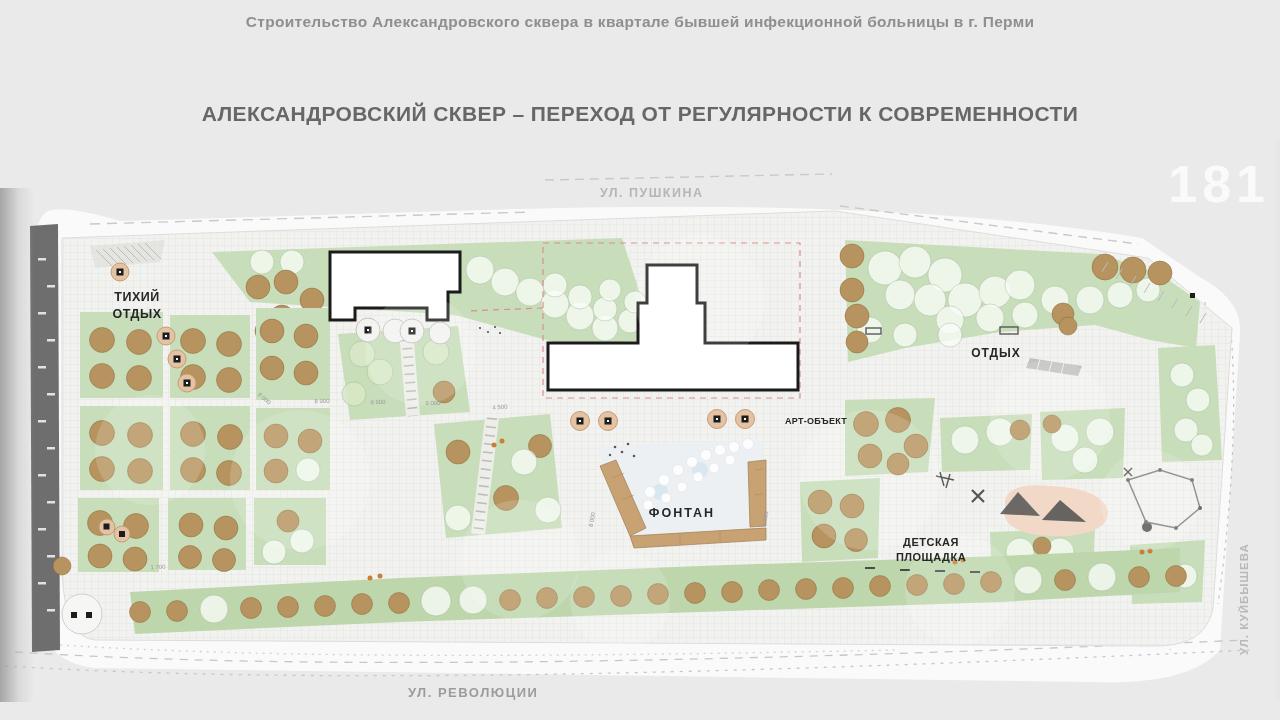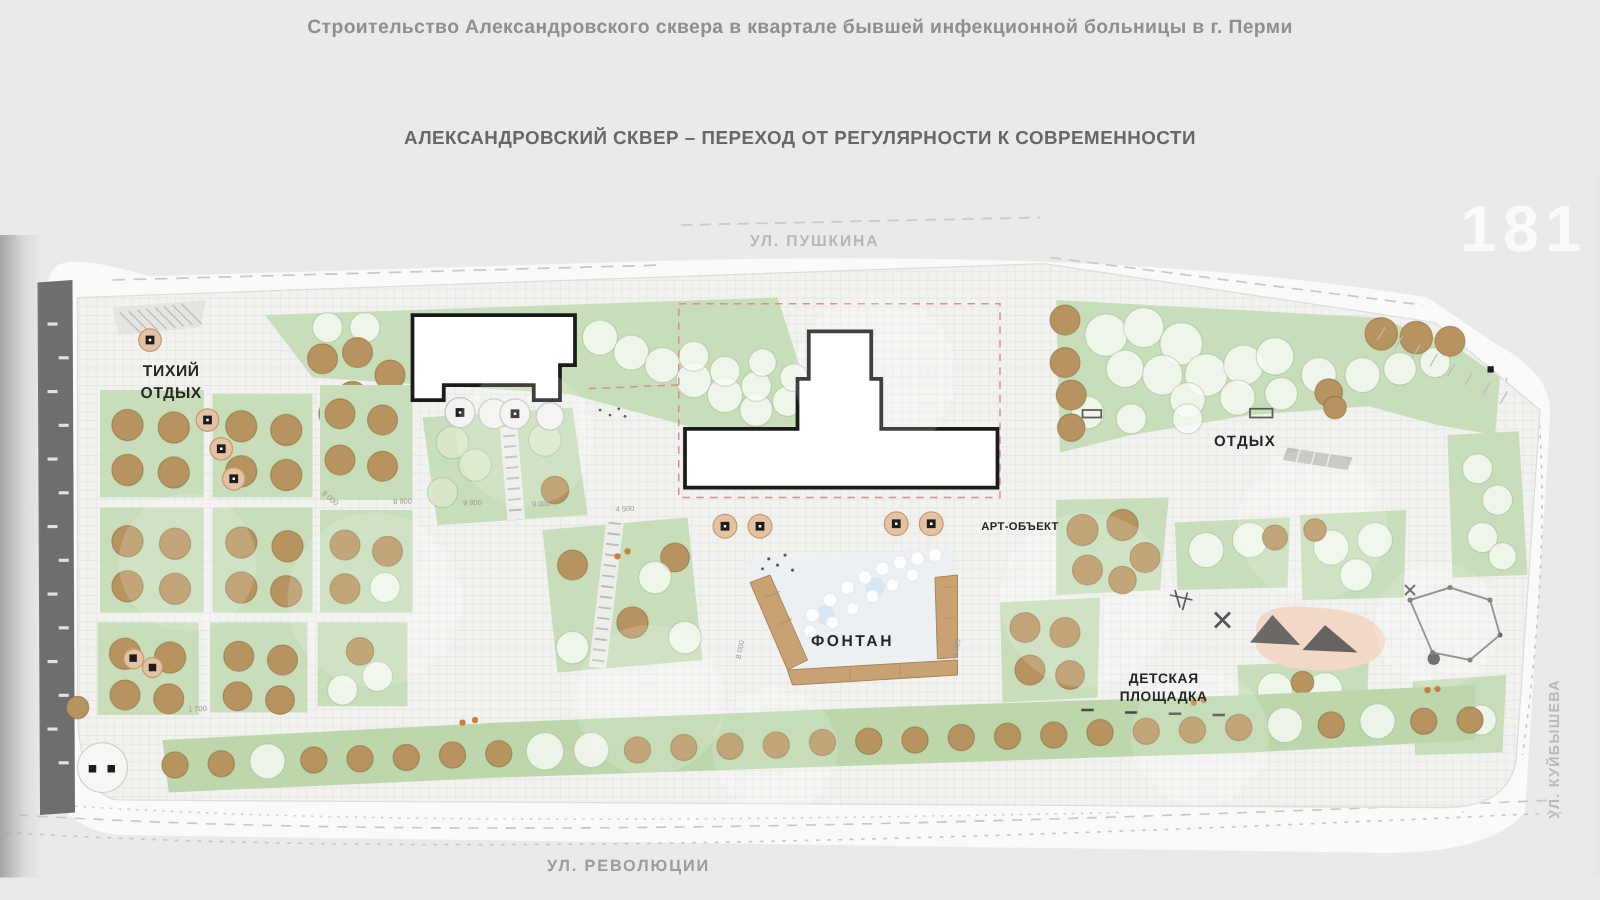--- a/index.html
+++ b/index.html
@@ -2,26 +2,26 @@
 <html><head>
 <meta charset="utf-8">
 <style>
   html,body{margin:0;padding:0;}
   body{width:1280px;height:720px;overflow:hidden;background:#eaeaea;
        font-family:"Liberation Sans","DejaVu Sans",sans-serif;}
   .slide{position:relative;width:1280px;height:720px;background:#eaeaea;padding-left:20px;}
   .title{position:absolute;top:13px;left:0;width:1280px;text-align:center;
          font-size:15.5px;font-weight:bold;color:#8f8f8f;letter-spacing:.3px;}
   .subtitle{position:absolute;top:102px;left:0;width:1280px;text-align:center;
-         font-size:15px;font-weight:bold;color:#676767;letter-spacing:.4px;}
+         font-size:21px;font-weight:bold;color:#676767;letter-spacing:.4px;}
   .page-number{position:absolute;top:158px;right:30px;font-size:52px;line-height:1;
          font-weight:bold;color:#fafafa;letter-spacing:5px;}
   .street-top{position:absolute;top:186px;left:600px;width:160px;text-align:left;
          font-size:12.5px;font-weight:bold;color:#b6b6b6;letter-spacing:1.5px;}
-  .street-bottom{position:absolute;top:685px;left:408px;width:160px;text-align:right;
+  .street-bottom{position:absolute;top:685px;left:408px;width:160px;text-align:left;
          font-size:13px;font-weight:bold;color:#9c9c9c;letter-spacing:1.5px;}
   .street-right{position:absolute;top:655px;left:1238px;font-size:11.5px;font-weight:bold;
          color:#b9b9b9;letter-spacing:1px;transform-origin:0 0;
          transform:rotate(-90deg);white-space:nowrap;}
   .edge-left{position:absolute;left:0;top:188px;width:34px;height:514px;
          background:linear-gradient(to right,rgba(148,148,148,.8),rgba(185,185,185,.35) 55%,rgba(234,234,234,0));}
   .edge-right{position:absolute;right:0;top:140px;width:26px;height:560px;
          background:linear-gradient(to left,rgba(190,190,190,.55),rgba(234,234,234,0));}
   svg{position:absolute;left:0;top:0;}
   svg text{font-family:"Liberation Sans","DejaVu Sans",sans-serif;}

